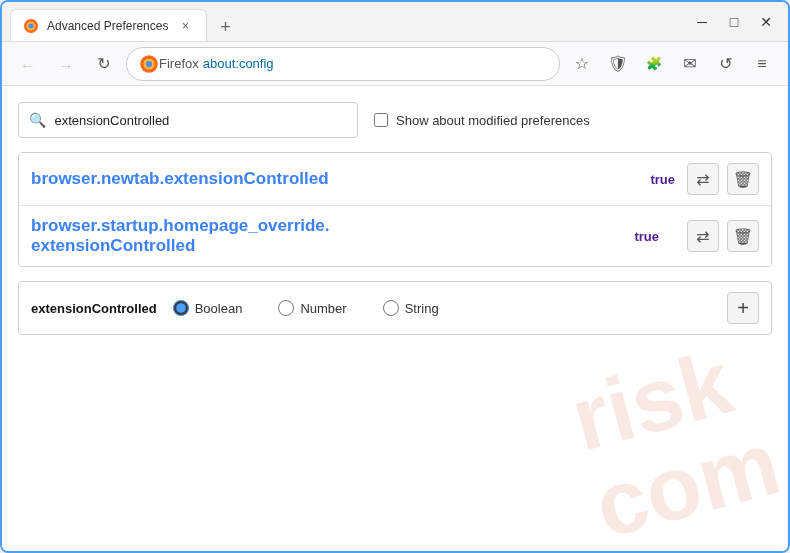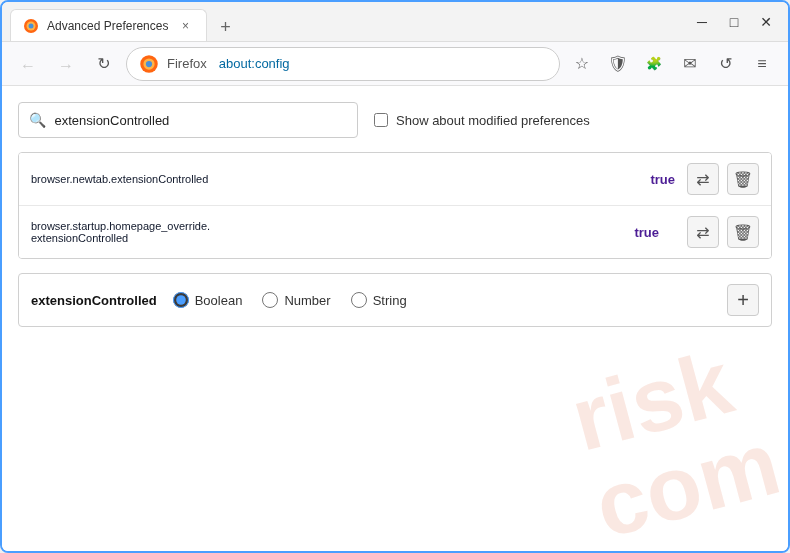--- a/index.html
+++ b/index.html
@@ -143,21 +143,20 @@
 
     .address-bar-container {
       flex: 1;
       display: flex;
       align-items: center;
       background: #fff;
       border: 1px solid #ccc;
       border-radius: 20px;
       height: 34px;
       padding: 0 12px;
-      gap: 8px;
     }
 
     .firefox-icon-small {
       width: 20px;
       height: 20px;
       flex-shrink: 0;
     }
 
     .address-text {
       font-size: 13px;
@@ -284,23 +283,23 @@
       background: #fff;
       min-height: 48px;
     }
 
     .pref-row:last-child {
       border-bottom: none;
       gap: 16px;
     }
 
     .pref-name {
-      font-weight: normal;
-      font-size: 11px;
-      color: #0f172a;
+      font-weight: bold;
+      font-size: 17px;
+      color: #3b82f6;
       flex: 1;
     }
 
     .pref-value {
       font-weight: bold;
       font-size: 13px;
       color: #4c1d95;
       margin-right: auto;
       padding-left: 12px;
     }
@@ -342,21 +341,21 @@
     .new-pref-name {
       font-size: 13px;
       font-weight: bold;
       color: #111;
       flex-shrink: 0;
     }
 
     .radio-group {
       display: flex;
       align-items: center;
-      gap: 20px;
+      gap: 36px;
       flex: 1;
     }
 
     .radio-option {
       display: flex;
       align-items: center;
       gap: 6px;
       cursor: pointer;
     }
 

